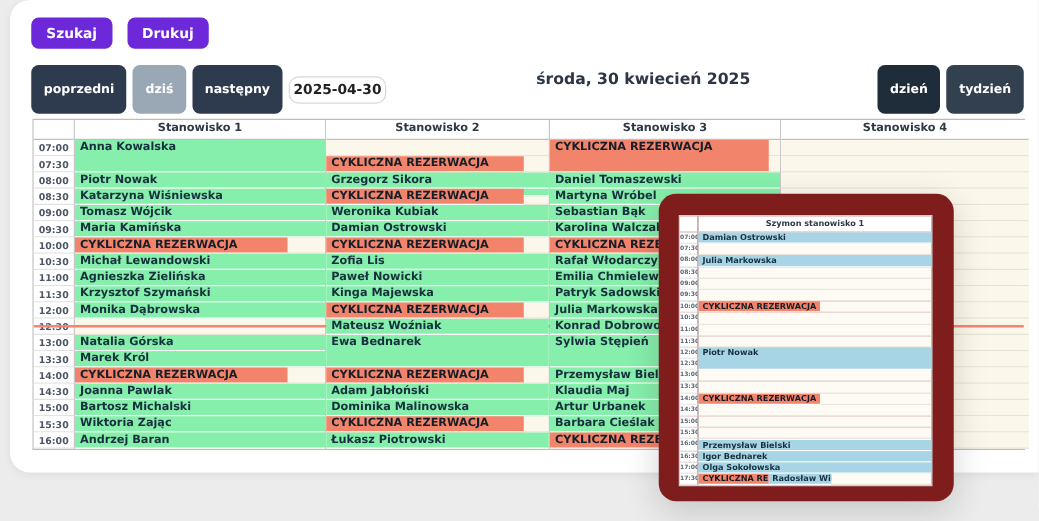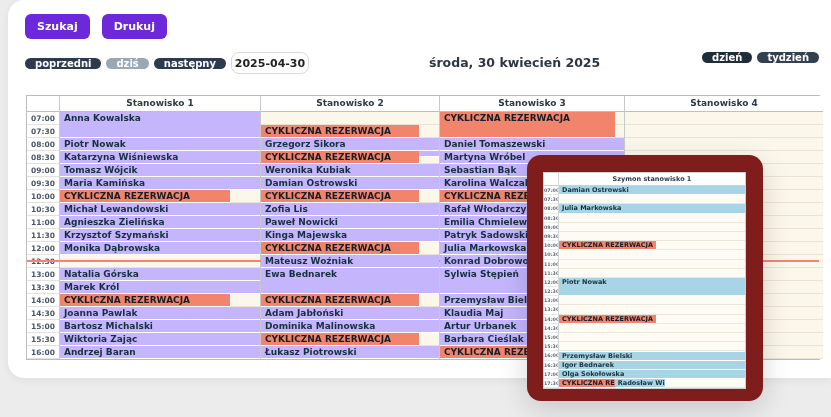--- a/index.html
+++ b/index.html
@@ -18,21 +18,21 @@
   .btn-blue{
     background:#6d28d9;color:#fff;border:none;border-radius:6px;
     font-family:inherit;font-weight:bold;font-size:11px;
     padding:6px 12px;cursor:pointer;
   }
   
   .navrow{position:absolute;left:17px;top:52px;right:12px;height:24px;}
   .navgroup{position:absolute;left:0;top:0;display:flex;gap:5px;align-items:center;}
   .btn-dark,.btn-gray{
     color:#fff;border:none;border-radius:6px;font-family:inherit;
-    font-weight:bold;font-size:10px;padding:0 10px;cursor:pointer;
+    font-weight:bold;font-size:10px;padding:14px 10px;cursor:pointer;
   }
   .btn-dark{background:#2e3b4e;}
   .btn-gray{background:#9aa7b5;}
   .date-input{
     width:78px;height:22px;border:1px solid #d9d9d9;border-radius:8px;
     font-family:inherit;font-weight:bold;font-size:11px;color:#222;
     text-align:center;background:#fff;box-sizing:border-box;
   }
   .page-title{
     position:absolute;left:404px;top:3px;
@@ -62,21 +62,21 @@
   .slot{
     height:13px;box-sizing:border-box;background:#fbf7ea;
     border-bottom:1px solid #e8e3d5;
   }
   .colbody{position:relative;}
   .ev{
     position:absolute;left:0;box-sizing:border-box;z-index:2;
     font-size:9px;font-weight:bold;padding-left:4px;line-height:13px;
     overflow:hidden;white-space:nowrap;border-bottom:1px solid #fff;
   }
-  .ev.normal{background:#c4b5fd;color:#17303e;}
+  .ev.normal{background:#86efac;color:#17303e;}
   .ev.cyclic{background:#f2846b;color:#161f29;}
   .nowline{
     position:absolute;left:0;width:100%;height:2px;background:#f98273;
     z-index:1;
   }
   
   .popup{
     position:absolute;left:527px;top:155px;width:236px;height:246px;
     background:#7f1d1d;border-radius:14px;z-index:20;
     box-shadow:0 8px 28px rgba(0,0,0,.16);

